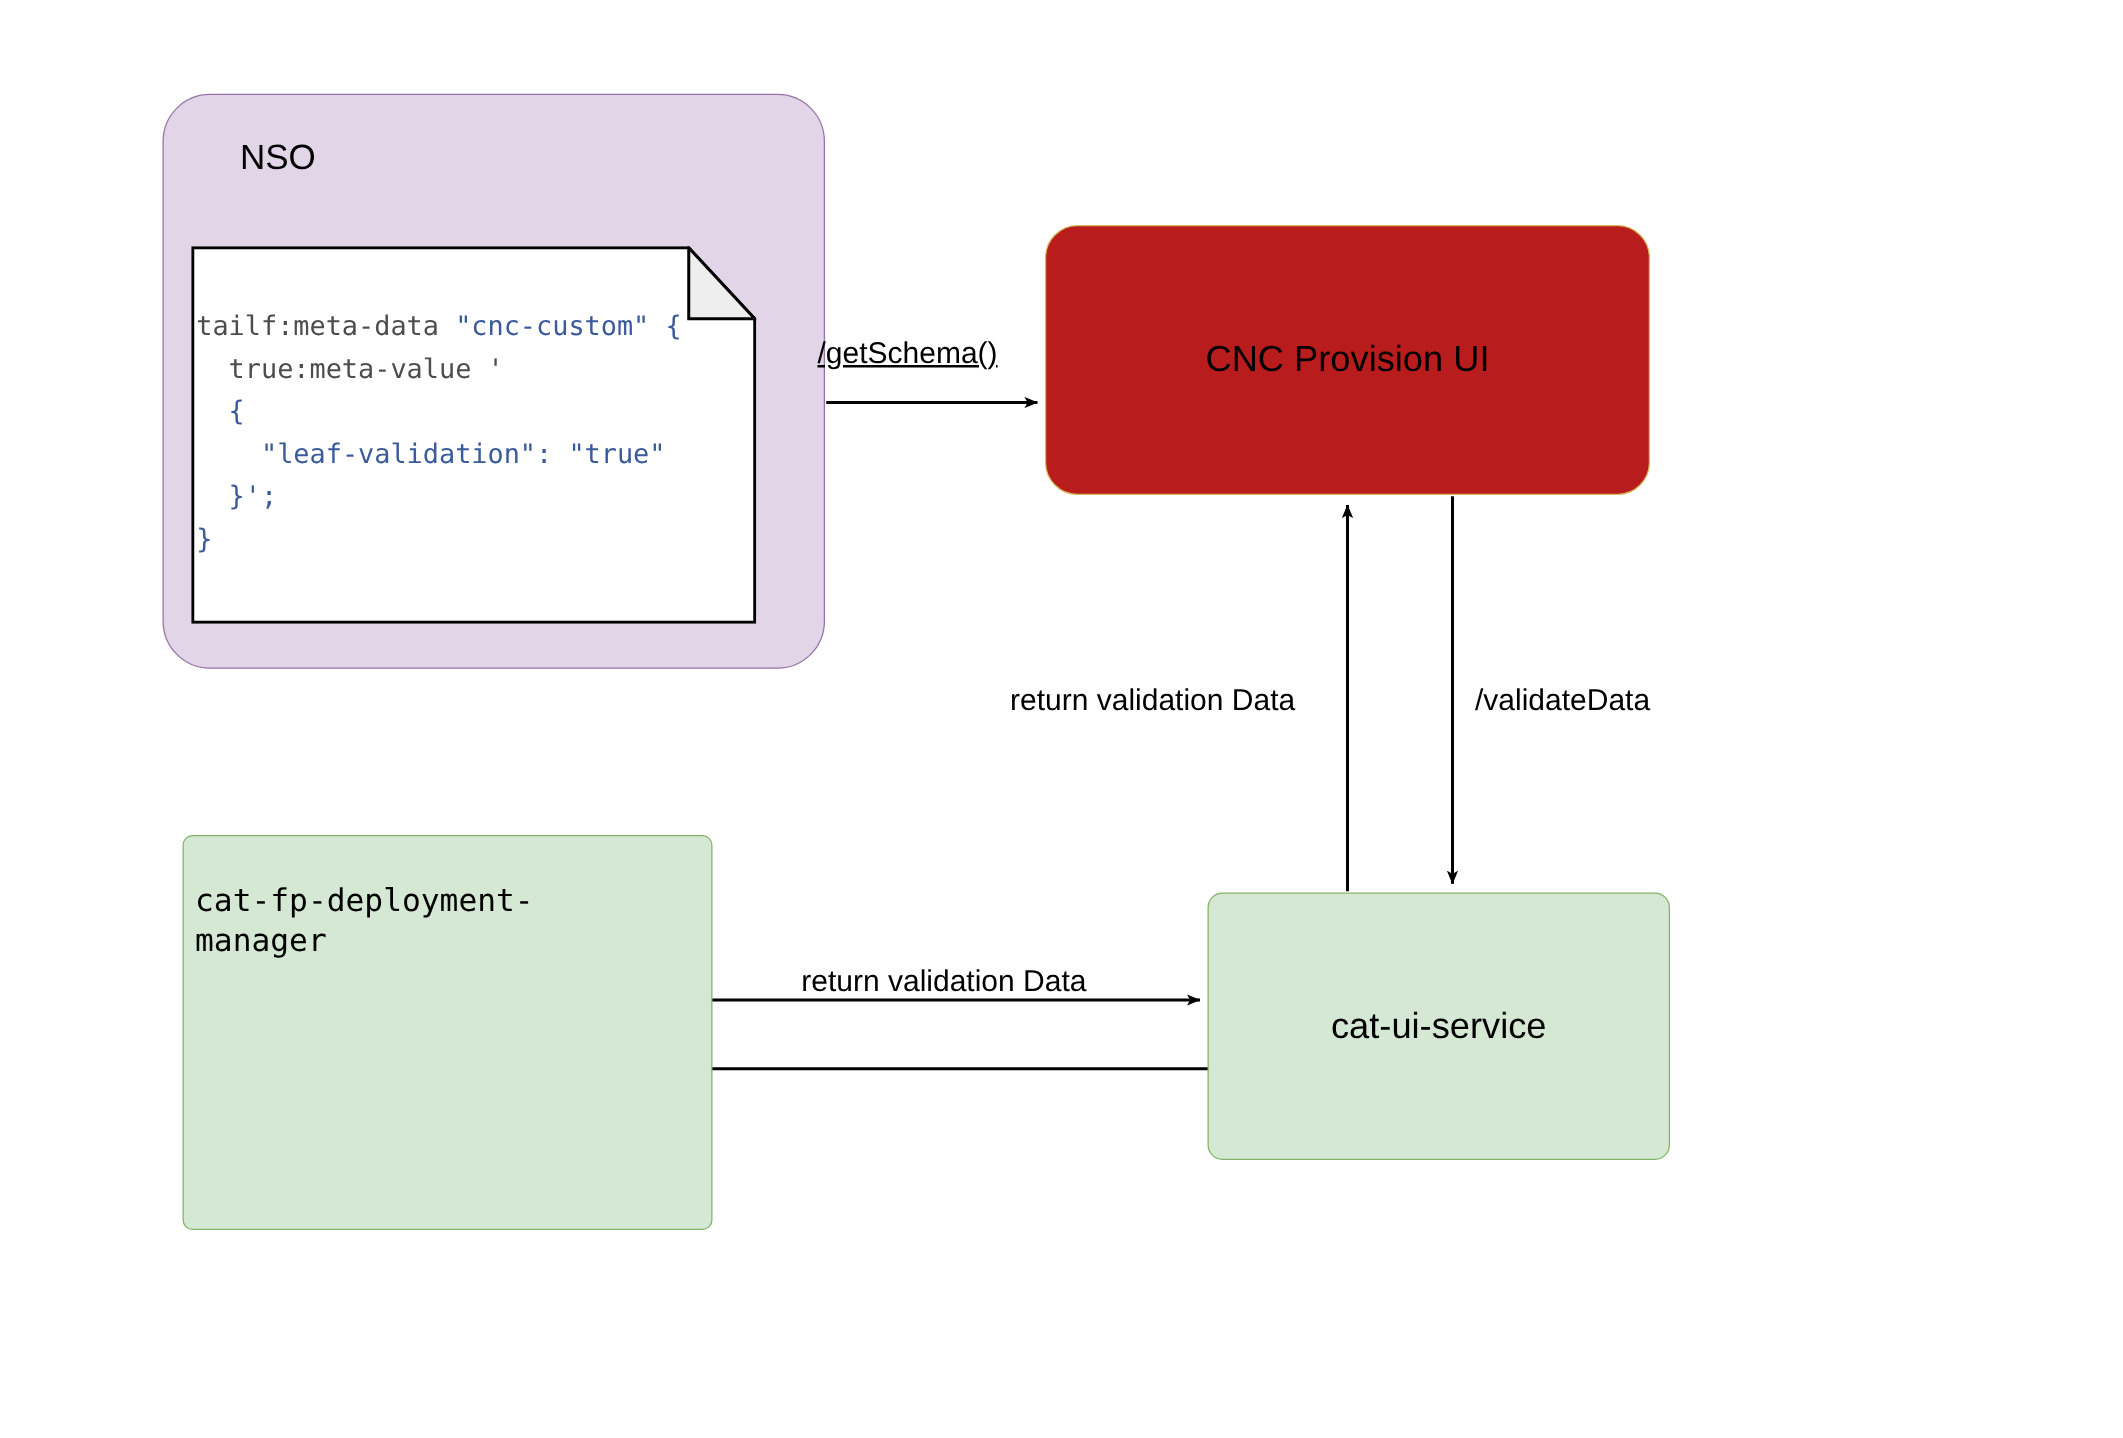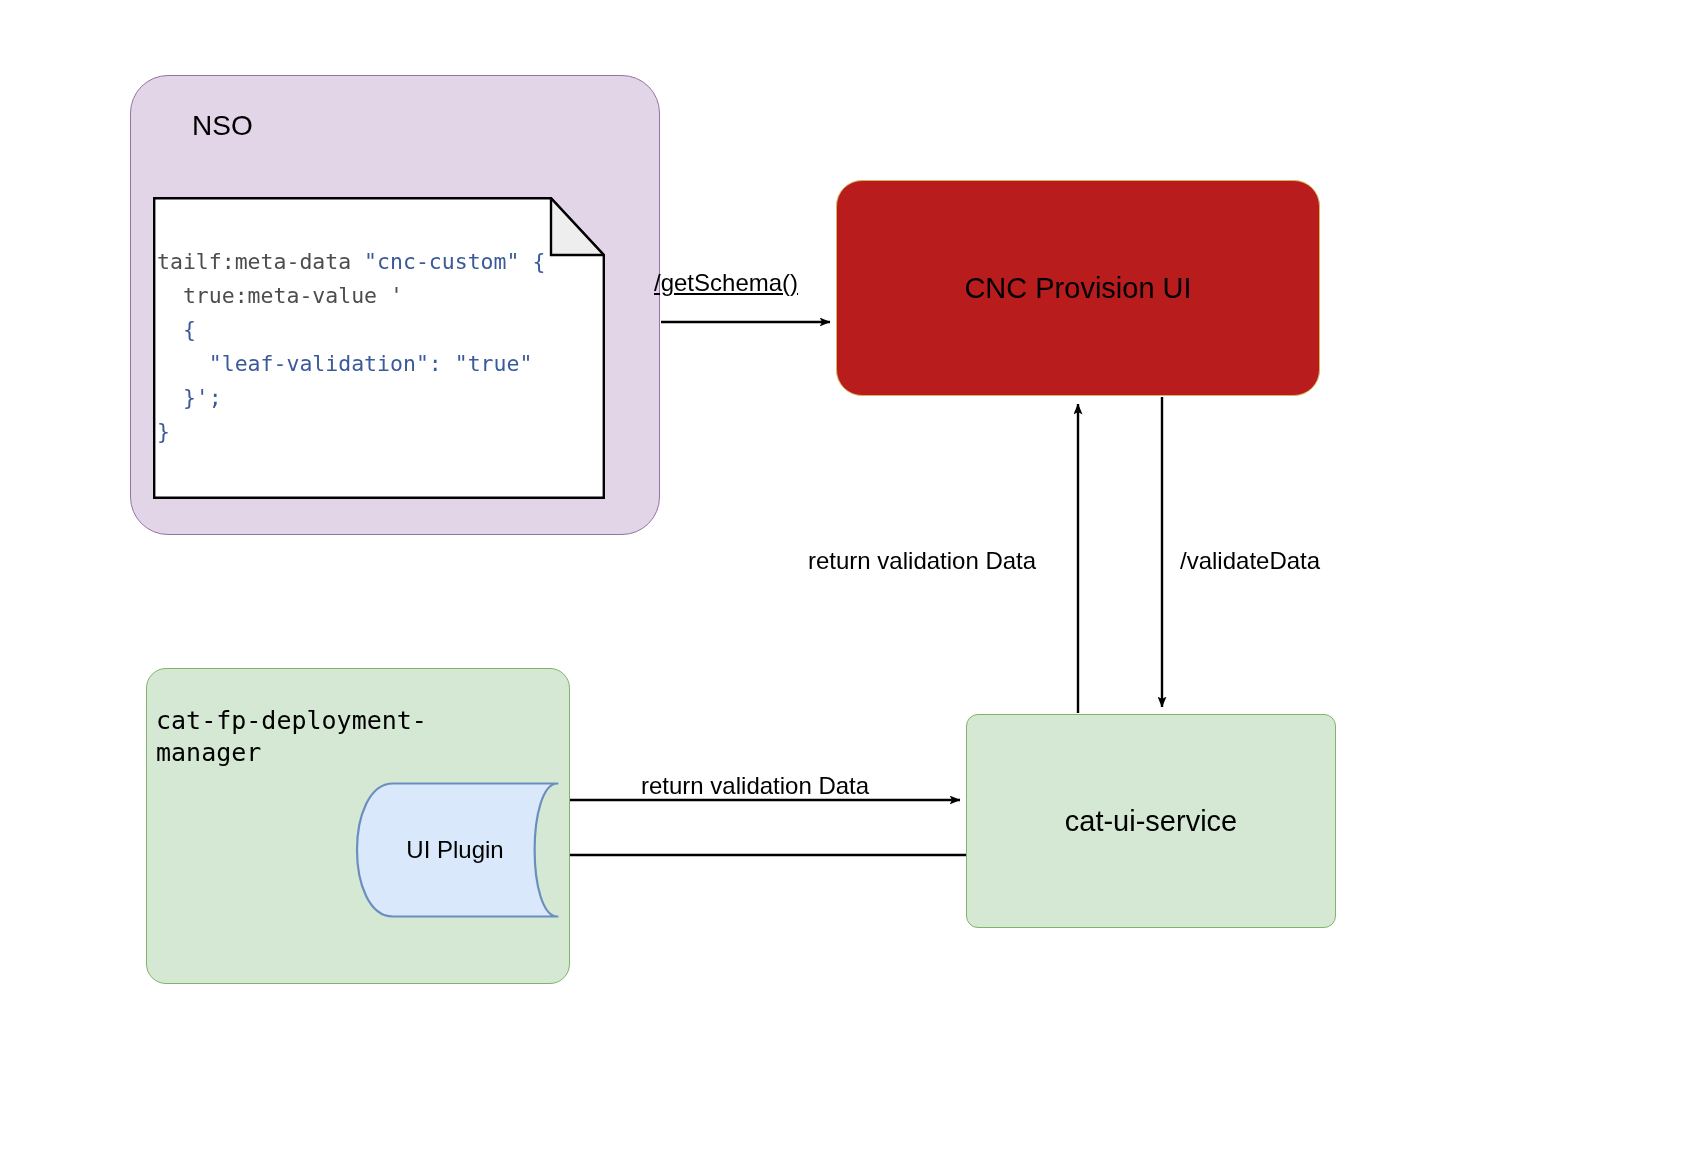--- a/index.html
+++ b/index.html
@@ -93,21 +93,21 @@
   }
 
   
   #fpdm-box {
     left: 146px;
     top: 668px;
     width: 424px;
     height: 316px;
     background: #d5e8d4;
     border: 1.5px solid #82b366;
-    border-radius: 20px;
+    border-radius: 8px;
   }
   #fpdm-label {
     position: absolute;
     left: 9px;
     top: 36px;
     width: 400px;
     font-family: "DejaVu Sans Mono", "Liberation Mono", monospace;
     font-size: 25px;
     line-height: 32px;
     color: #000000;
@@ -218,26 +218,20 @@
 
   <div class="node" id="cnc-box">
     <div id="cnc-label">CNC Provision UI</div>
   </div>
 
   <div class="node" id="fpdm-box">
     <div id="fpdm-label">cat-fp-deployment-
 manager</div>
   </div>
 
-  <div class="node" id="uiplugin">
-    <svg viewBox="0 0 208 136" preserveAspectRatio="none">
-      <path d="M42,1.5 L206.5,1.5 C176,1.5 176,134.5 206.5,134.5 L42,134.5 C-6,134.5 -6,1.5 42,1.5 Z" fill="#dae8fc" stroke="#6c8ebf" stroke-width="2.2" stroke-linejoin="round"></path>
-    </svg>
-    <div id="uiplugin-label">UI Plugin</div>
-  </div>
 
   <div class="node" id="catui-box">
     <div id="catui-label">cat-ui-service</div>
   </div>
 
   <div class="edge-label" style="left:654px; top:268px;text-decoration:underline;">/getSchema()</div>
 
   <div class="edge-label" style="left:808px; top:546px;">return validation Data</div>
 
   <div class="edge-label" style="left:1180px; top:546px;">/validateData</div>

